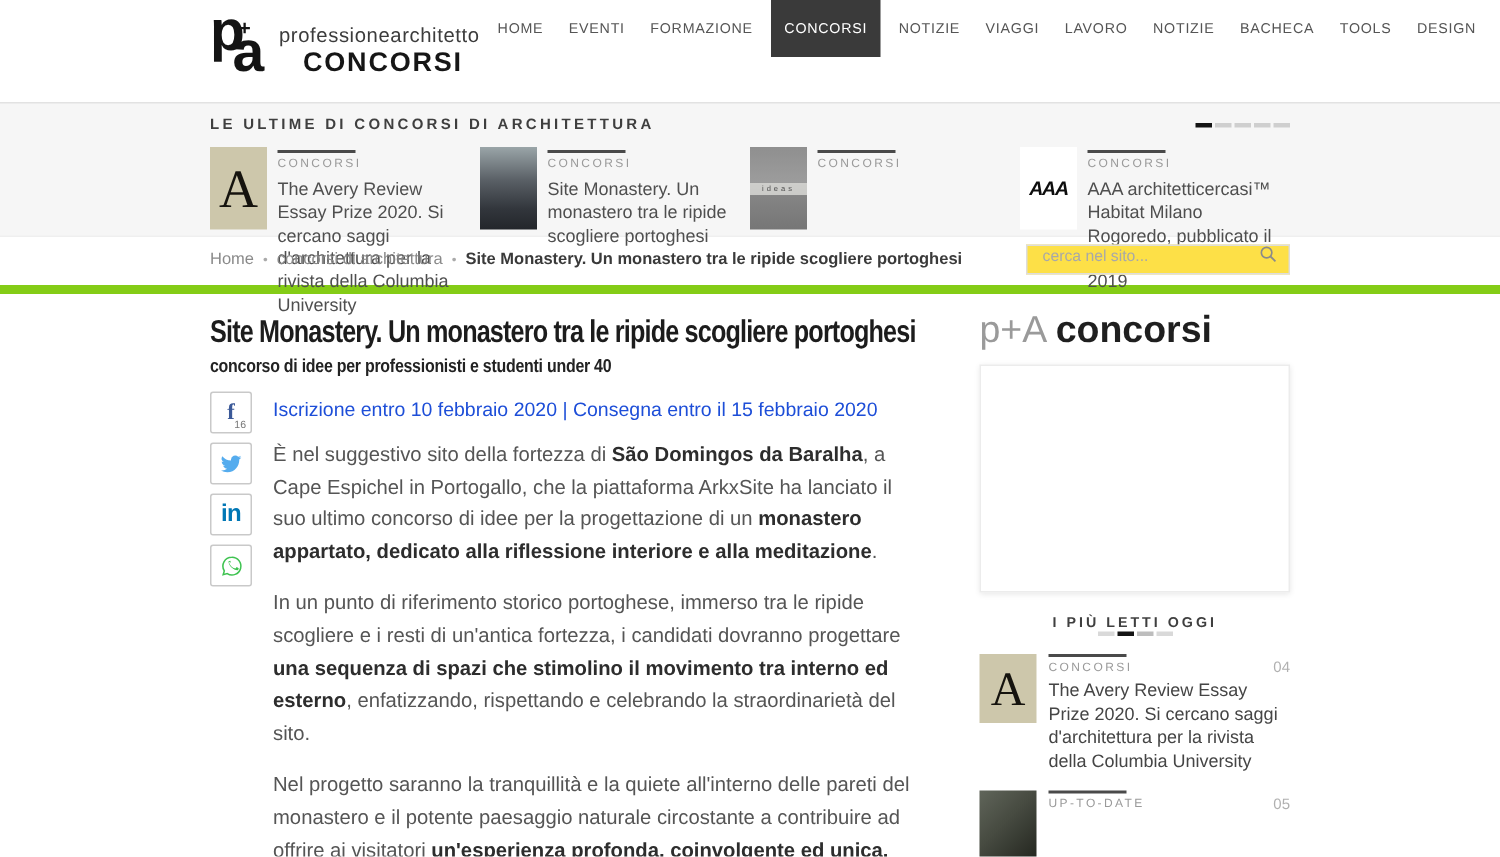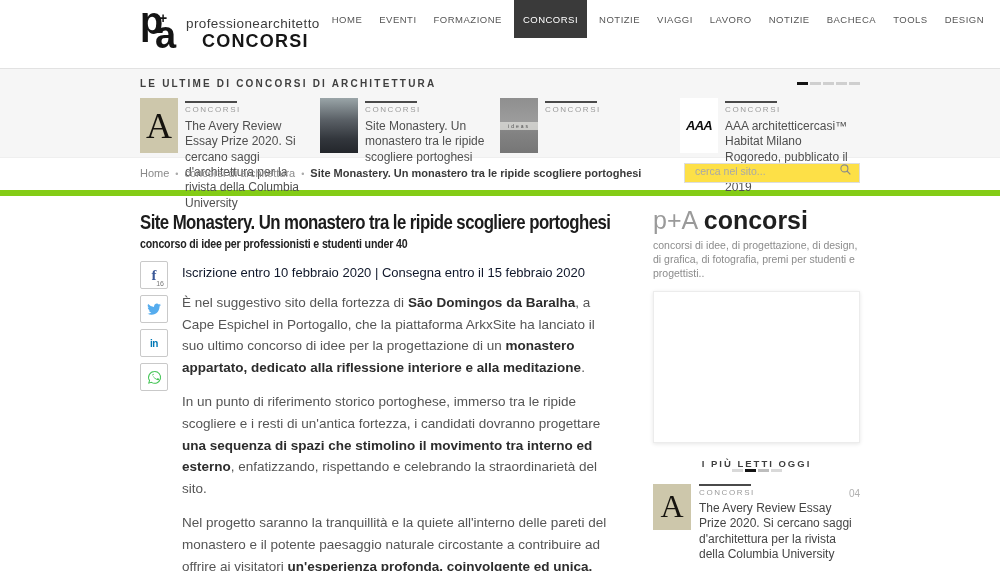--- a/index.html
+++ b/index.html
@@ -68,23 +68,23 @@
   .a-title { margin:2px 0 0; font-size:21px; font-weight:bold; color:#1c1c1c; letter-spacing:-.7px;
              transform:scaleX(.8); transform-origin:left center; white-space:nowrap; }
   .a-subtitle { font-size:12.5px; font-weight:bold; color:#222; letter-spacing:-.2px;
                 transform:scaleX(.85); transform-origin:left center; margin-top:3px; white-space:nowrap; }
   .article-body { display:flex; margin-top:10px; }
   .share-rail { width:42px; flex:0 0 42px; }
   .share-btn { width:28px; height:28px; border:1px solid #c9c9c9; background:#fff; border-radius:2px;
                display:flex; align-items:center; justify-content:center; margin-bottom:6px; cursor:pointer; position:relative; }
   .fb-f { font-family:"Liberation Serif", serif; font-weight:bold; font-size:15px; color:#3b5998; }
   .fb-count { position:absolute; right:3px; bottom:1px; font-size:7px; color:#777; }
-  .li-in { font-weight:bold; font-size:10px; color:#0077b5; letter-spacing:-.5px; }
+  .li-in { font-weight:bold; font-size:16px; color:#0077b5; letter-spacing:-.5px; }
   .content { flex:1; min-width:0; }
-  .date-line { font-size:13px; color:#0f172a; margin:4px 0 12px; }
+  .date-line { font-size:13px; color:#1d4ed8; margin:4px 0 12px; }
   .content p { font-size:13.5px; color:#555; line-height:1.6; margin:0 0 13px; }
   .content p b { color:#2d2d2d; }
 
   
   .sidebar { margin-left:34px; width:207px; flex:0 0 207px; }
   .sb-head { font-size:25px; margin-top:0; line-height:1; cursor:pointer; }
   .sb-light { color:#9a9a9a; }
   .sb-bold { font-weight:bold; color:#1f1f1f; }
   .sb-desc { font-size:10.5px; color:#8c8c8c; line-height:1.35; margin-top:5px; }
   .ad-box { margin-top:10px; height:152px; background:#fff; border:1px solid #ececec;
@@ -244,21 +244,20 @@
 
       </div>
     </div>
   </div>
 
   <div class="sidebar">
     <div class="sb-head">
       <span class="sb-light">p+A</span>
       <span class="sb-bold">concorsi</span>
     </div>
-    <div class="sb-desc">concorsi di idee, di progettazione, di design, di grafica, di fotografia, premi per studenti e progettisti..</div>
     <div class="ad-box"></div>
 
     <div class="most-read">
       <div class="mr-head">
         <div class="mr-title">I PIÙ LETTI OGGI</div>
         <div class="dashes" id="mr-dashes">
             <span class="dash" style="background: rgb(217, 217, 217);"></span>
             <span class="dash" style="background: rgb(20, 20, 20);"></span>
             <span class="dash" style="background: rgb(189, 189, 189);"></span>
             <span class="dash" style="background: rgb(217, 217, 217);"></span>

